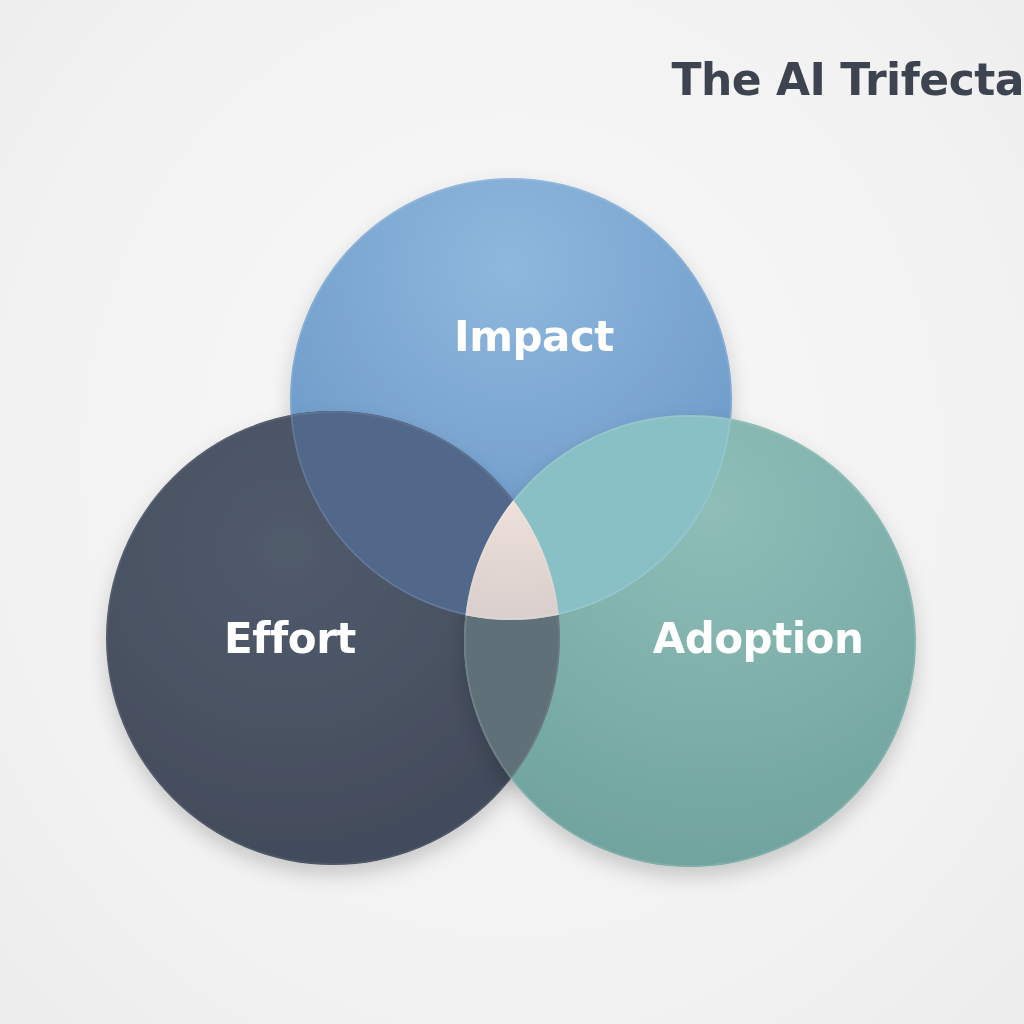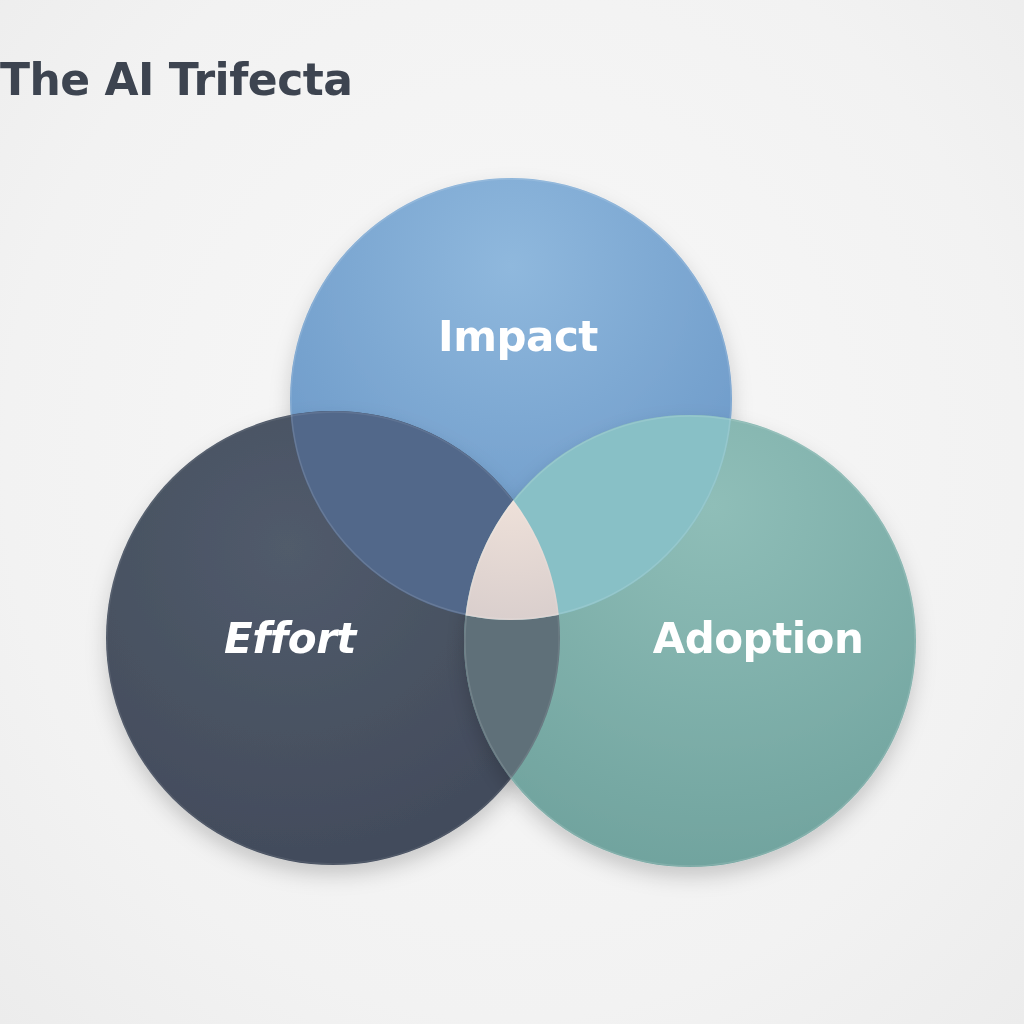--- a/index.html
+++ b/index.html
@@ -13,21 +13,21 @@
     body {
       position: relative;
       font-family: "DejaVu Sans", "Liberation Sans", sans-serif;
       background: radial-gradient(ellipse at 50% 45%, #f8f8f8 0%, #f2f2f2 70%, #ececec 100%);
     }
     .title {
       position: absolute;
       left: 0;
       top: 50px;
       width: 1024px;
-      text-align: left;
+      text-align: right;
       font-size: 44px;
       font-weight: bold;
       color: #3d4450;
       letter-spacing: -0.5px;
       line-height: 60px;
     }
     .diagram {
       position: absolute;
       left: 0;
       top: 0;
@@ -102,15 +102,15 @@
     <g clip-path="url(#clipAdoption)">
       <circle cx="511" cy="399" r="221" fill="url(#gCenter)"></circle>
     </g>
   </g>
 
   <circle cx="511" cy="399" r="220" fill="none" stroke="#ffffff" stroke-opacity="0.12" stroke-width="1.5"></circle>
   <circle cx="333" cy="638" r="226" fill="none" stroke="#ffffff" stroke-opacity="0.08" stroke-width="1.5"></circle>
   <circle cx="690" cy="641" r="225" fill="none" stroke="#ffffff" stroke-opacity="0.12" stroke-width="1.5"></circle>
 </svg>
 
-<div class="label" style="left:418px; top:312px; width:200px;">Impact</div>
-<div class="label" style="left:190px; top:614px; width:200px;font-style:italic;">Effort</div>
+<div class="label" style="left:434px; top:312px; width:200px;">Impact</div>
+<div class="label" style="left:190px; top:614px; width:200px;">Effort</div>
 <div class="label" style="left:638px; top:614px; width:240px;">Adoption</div>
 
 </body></html>

